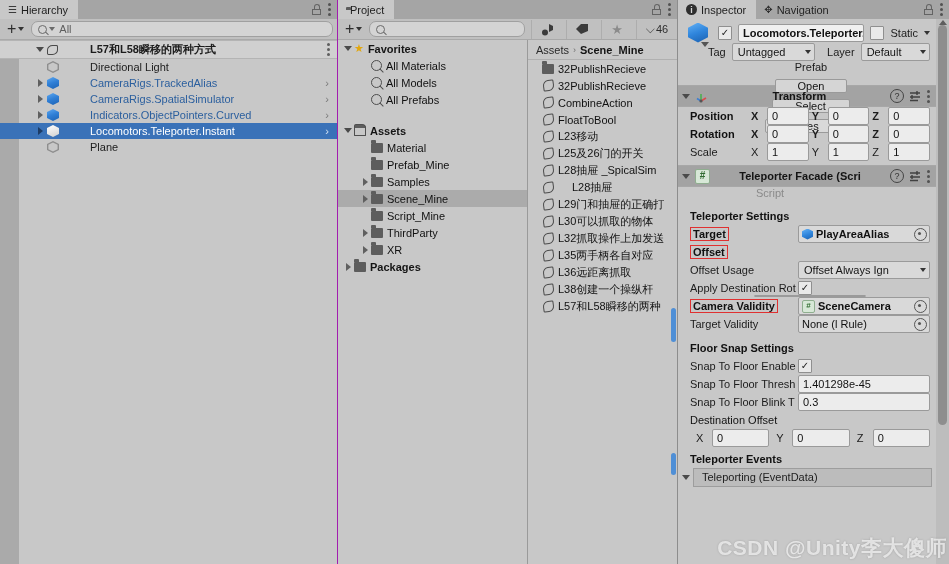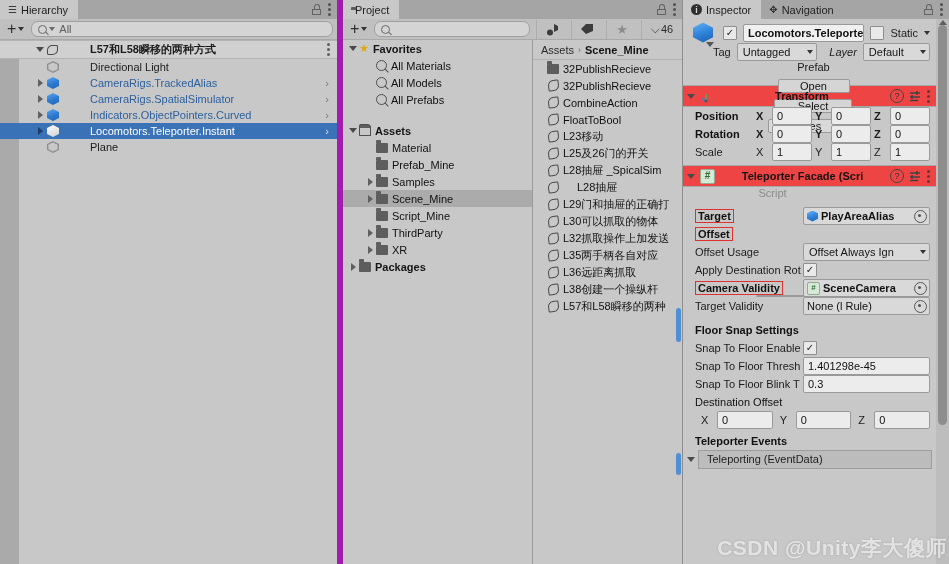--- a/index.html
+++ b/index.html
@@ -54,21 +54,21 @@
   .scene-ico{width:13px;height:12px;position:relative;}
   .scene-ico:before{content:"";position:absolute;left:0;top:1px;width:11px;height:10px;border:1.4px solid #4a4a4a;border-radius:50% 14% 50% 14%;box-sizing:border-box;}
   .lbl{color:#1c1c1c;padding-left:27px;}
   .lbl.prefab{color:#2b5f9e;}
   .row.sel .lbl{color:#ffffff;}
   .rowchev{position:absolute;right:8px;color:#7a7a7a;font-size:11px;}
   .row.sel .rowchev{color:#cfe0f3;}
   .row .rkebab{position:absolute;right:7px;}
 
   
-  #project{width:339px;flex:0 0 339px;border-left:6px solid #a21caf;}
+  #project{width:339px;flex:0 0 339px;border-left:1px solid #a21caf;}
   .proj-toolbar{height:20px;background:#c0c0c0;display:flex;align-items:center;padding:0 0 0 4px;gap:4px;flex:0 0 auto;}
   .tbtn{width:30px;height:19px;display:flex;align-items:center;justify-content:center;border-left:1px solid #adadad;background:#c0c0c0;}
   .tbtn.wide{width:40px;gap:1px;font-size:11px;color:#2d2d2d;}
   .proj-split{flex:1;display:flex;overflow:hidden;background:#c8c8c8;border-top:1px solid #a9a9a9;}
   .proj-left{width:189px;flex:0 0 189px;background:#c8c8c8;position:relative;overflow:hidden;}
   .proj-right{flex:1;background:#c8c8c8;position:relative;overflow:hidden;border-left:1px solid #9a9a9a;}
   .crumb{height:19px;display:flex;align-items:center;gap:4px;padding-left:8px;font-size:11px;background:#c8c8c8;border-bottom:1px solid #b0b0b0;}
   .crumb .c1{color:#2a2a2a;}
   .crumb .sep{color:#6e6e6e;font-size:9px;}
   .crumb .c2{color:#151515;font-weight:bold;}
@@ -100,21 +100,21 @@
   .go-cubewrap{width:28px;display:flex;align-items:flex-start;justify-content:center;position:relative;}
   .go-cube{width:20px;height:20px;background:linear-gradient(160deg,#62b0f5 0%,#2f85dc 48%,#1a5fae 100%);clip-path:polygon(50% 0,100% 26%,100% 74%,50% 100%,0 74%,0 26%);}
   .go-cubecaret{position:absolute;bottom:-4px;right:3px;width:0;height:0;border-left:4px solid transparent;border-right:4px solid transparent;border-top:5px solid #555;}
   .cbx{width:12px;height:12px;background:#e9e9e9;border:1px solid #8f8f8f;border-radius:1px;display:flex;align-items:center;justify-content:center;flex:0 0 12px;font-size:10px;color:#1c1c1c;line-height:1;}
   .namefield{flex:1;height:16px;background:#f0f0f0;border:1px solid #9a9a9a;border-radius:2px;display:flex;align-items:center;padding:0 4px;font-weight:bold;font-size:11px;color:#111;overflow:hidden;}
   .statictxt{font-size:11px;color:#1c1c1c;}
   .lbl2{font-size:11px;color:#1c1c1c;}
   .dd{height:16px;background:#d9d9d9;border:1px solid #9a9a9a;border-radius:2px;display:flex;align-items:center;justify-content:space-between;padding:0 3px 0 5px;font-size:11px;color:#141414;}
   .btn{height:16px;background:#d5d5d5;border:1px solid #9a9a9a;border-radius:2px;display:flex;align-items:center;justify-content:center;font-size:11px;color:#141414;padding:0 9px;}
 
-  .comp-head{height:20px;background:#ef4444;border-top:1px solid #a7a7a7;border-bottom:1px solid #a7a7a7;display:flex;align-items:center;gap:5px;padding:0 6px 0 4px;}
+  .comp-head{height:20px;background:#a3a3a3;border-top:1px solid #a7a7a7;border-bottom:1px solid #a7a7a7;display:flex;align-items:center;gap:5px;padding:0 6px 0 4px;}
   .foldt{width:0;height:0;border-left:4px solid transparent;border-right:4px solid transparent;border-top:5px solid #4a4a4a;flex:0 0 auto;}
   .comp-title{font-weight:bold;font-size:11px;color:#141414;flex:1;overflow:hidden;white-space:nowrap;}
   .hico{width:12px;height:12px;border:1.3px solid #444;border-radius:50%;display:flex;align-items:center;justify-content:center;font-size:9px;color:#333;line-height:1;}
   .presetico{width:13px;height:12px;position:relative;}
   .scriptico{width:13px;height:13px;background:#d7e8d7;border:1px solid #8fae8f;border-radius:2px;display:flex;align-items:center;justify-content:center;font-size:10px;color:#2f6b2f;font-weight:bold;line-height:1;}
   .tfico{width:14px;height:13px;position:relative;}
 
   .frow{height:18px;display:flex;align-items:center;padding:0 6px 0 12px;font-size:11px;gap:0;}
   .fname{width:108px;flex:0 0 108px;color:#1c1c1c;white-space:nowrap;overflow:hidden;}
   .fname.b{font-weight:bold;color:#111;}
@@ -510,21 +510,21 @@
             <span class="cbx"></span>
             <span class="statictxt">Static</span>
             <span class="caret"></span>
           </div>
           <div class="go-line" style="padding-left:24px;">
             <span class="lbl2">Tag</span>
             <span class="dd" style="width:84px;">
               <span>Untagged</span>
               <span class="caret"></span>
             </span>
-            <span class="lbl2" style="margin-left:6px;font-style:italic;">Layer</span>
+            <span class="lbl2" style="margin-left:6px;">Layer</span>
             <span class="dd" style="width:68px;">
               <span>Default</span>
               <span class="caret"></span>
             </span>
           </div>
           <div class="go-line" style="padding-left:8px;flex-direction:column;">
             <span class="lbl2">Prefab</span>
             <span class="btn" style="width:52px;">Open</span>
             <span class="btn" style="width:58px;margin-left:-1px;">Select</span>
             <span class="dd" style="width:88px;margin-left:6px;">
@@ -608,20 +608,21 @@
 
         <div class="frow" style="height:20px;flex-direction:column;">
           <span class="fname dim">Script</span>
           <span class="objfield dim">
             <span class="miniscript" style="opacity:.55;">#</span>
             <span class="oname gray">TeleporterFaca</span>
             <span class="picker"></span>
           </span>
         </div>
 
+        <div class="secthead">Teleporter Settings</div>
         <div id="tele-fields">
             <div class="frow">
               <span class="fname b"><span class="hlbox">Target</span></span>
               <span class="objfield">
                 <span class="minicube"></span>
                 <span class="oname">PlayAreaAlias</span>
                 <span class="picker"></span>
               </span>
             </div>
             <div class="frow">

